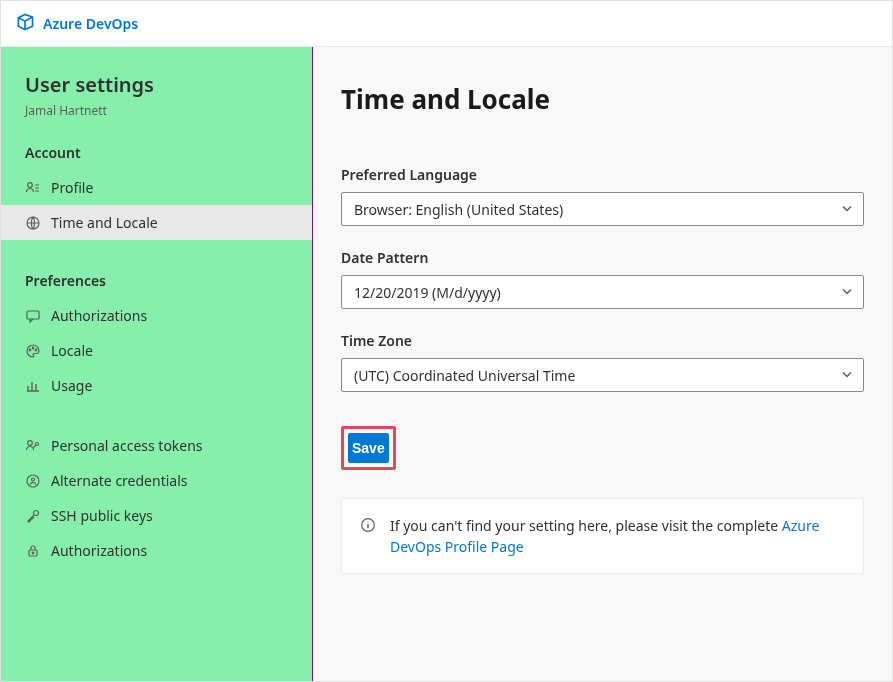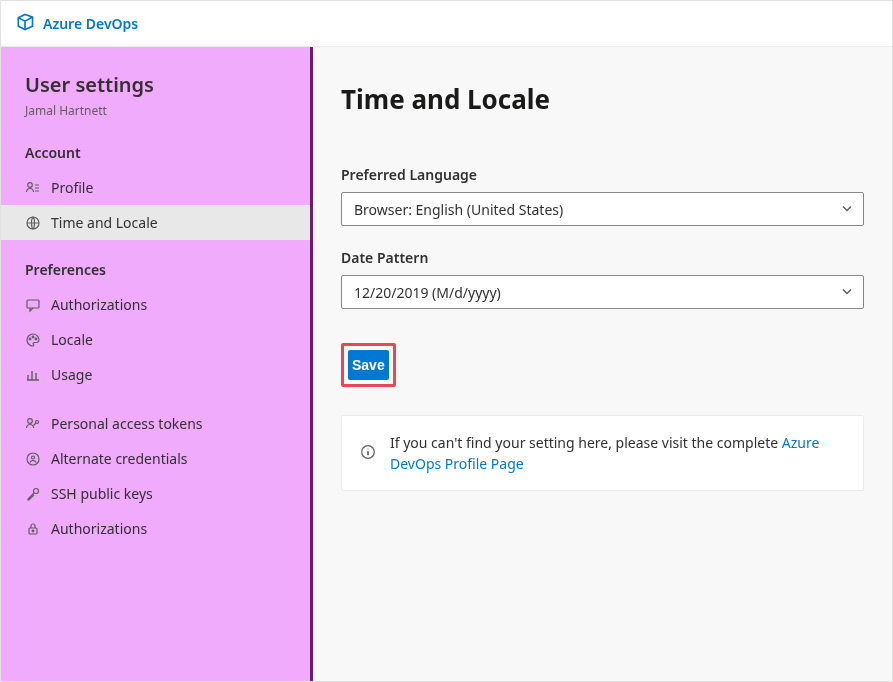--- a/index.html
+++ b/index.html
@@ -39,41 +39,41 @@
 
   
   .body {
     flex: 1;
     display: flex;
     min-height: 0;
     background: #f8f8f8;
   }
   .sidebar {
     width: 312px;
-    border-right: 3px solid #701a75;
+    border-right: 1px solid #701a75;
     padding: 24px 0 0 0;
-    background: #f0abfc;
+    background: #86efac;
   }
   .sidebar-title {
     font-size: 20px;
     font-weight: 600;
     padding: 0 24px 4px 24px;
   }
   .sidebar-subtitle {
     font-size: 12px;
     color: #605e5c;
     padding: 0 24px 18px 24px;
   }
   .section-label {
     font-size: 14px;
     font-weight: 600;
     padding: 6px 24px 8px 24px;
     color: #323130;
   }
-  .section-block { margin-bottom: 14px; }
+  .section-block { margin-bottom: 25px; }
   .nav-item {
     display: flex;
     align-items: center;
     gap: 10px;
     padding: 8px 24px;
     font-size: 14px;
     color: #323130;
     cursor: pointer;
   }
   .nav-item.active { background: #e8e8e8; }
@@ -147,21 +147,21 @@
     border-radius: 2px;
   }
 
   .info-box {
     background: #fff;
     border: 1px solid #edebe9;
     border-radius: 2px;
     padding: 16px 18px;
     display: flex;
     gap: 14px;
-    align-items: center;
+    align-items: flex-start;
     font-size: 14px;
     color: #323130;
     line-height: 1.5;
   }
   .info-icon {
     color: #605e5c;
     flex-shrink: 0;
     margin-top: 2px;
   }
   .info-icon svg { width: 16px; height: 16px; }
@@ -318,20 +318,29 @@
         <label class="field-label">Date Pattern</label>
         <div class="select">
           <span>12/20/2019 (M/d/yyyy)</span>
           <span class="chevron"><svg viewBox="0 0 12 12" fill="none" stroke="currentColor" stroke-width="1.5">
                 <path d="M2 4l4 4 4-4"></path>
               </svg></span>
         </div>
       </div>
 
 
+      <div class="field">
+        <label class="field-label">Time Zone</label>
+        <div class="select">
+          <span>(UTC) Coordinated Universal Time</span>
+          <span class="chevron"><svg viewBox="0 0 12 12" fill="none" stroke="currentColor" stroke-width="1.5">
+                <path d="M2 4l4 4 4-4"></path>
+              </svg></span>
+        </div>
+      </div>
 
       <div class="save-wrap">
         <button class="save-btn">Save</button>
       </div>
 
       <div class="info-box">
         <span class="info-icon">
           <svg viewBox="0 0 16 16" fill="none" stroke="currentColor" stroke-width="1.2">
               <circle cx="8" cy="8" r="6.3"></circle>
               <path d="M8 7.2v4M8 4.8v.4" stroke-width="1.6"></path>

